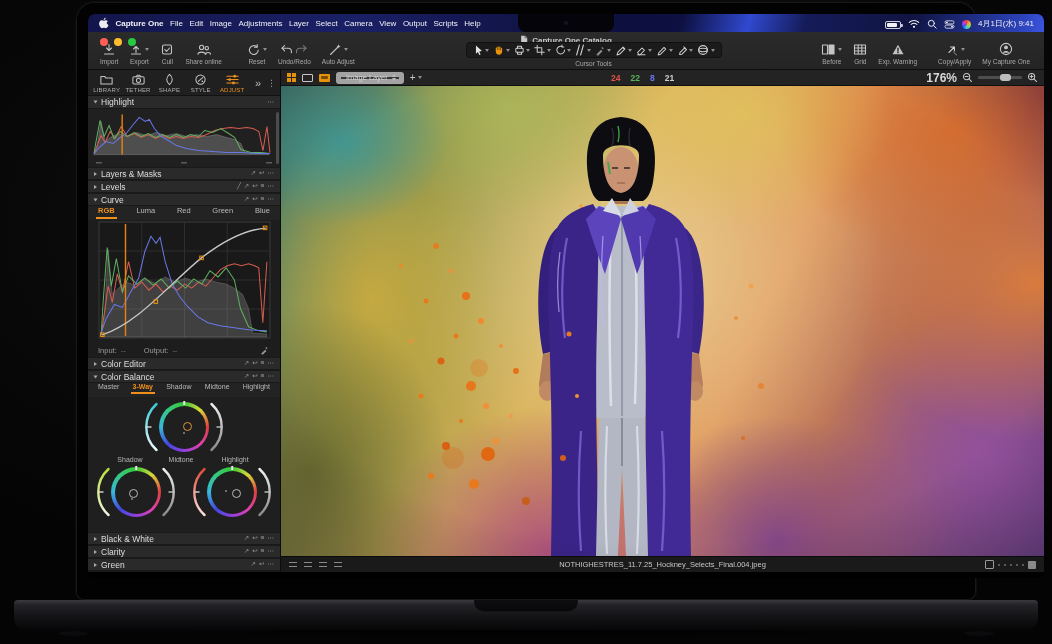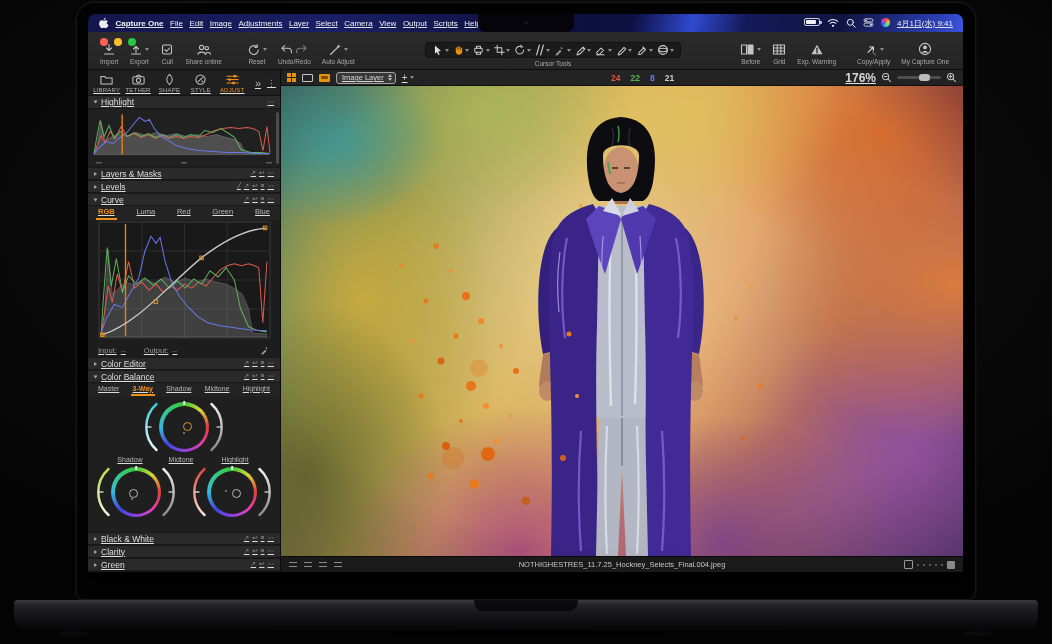--- a/index.html
+++ b/index.html
@@ -3,34 +3,34 @@
 <meta charset="utf-8">
 <style>
   html,body{margin:0;padding:0;background:#060607;}
   *{box-sizing:border-box;-webkit-user-select:none;user-select:none;}
   .stage{position:relative;width:1052px;height:644px;overflow:hidden;
     background:radial-gradient(70% 60% at 50% 35%,#141415 0%,#0b0b0c 55%,#040405 100%);
     font-family:"Liberation Sans","DejaVu Sans",sans-serif;color:#ddd;}
   
   .bezel{position:absolute;left:76px;top:2px;width:900px;height:598px;background:#020203;
     border-radius:18px 18px 8px 8px;box-shadow:inset 0 0 0 1px #17171a,0 0 0 1px #0d0d0f, 0 1px 0 rgba(255,255,255,.04) inset;}
-  .screen{position:absolute;left:12px;top:12px;width:875px;height:564px;border-radius:7px;overflow:hidden;background:#000;display:flex;flex-direction:column;text-decoration:underline;}
+  .screen{position:absolute;left:12px;top:12px;width:956px;height:564px;border-radius:7px;overflow:hidden;background:#000;display:flex;flex-direction:column;}
   .base{position:absolute;left:14px;top:600px;width:1024px;height:31px;border-radius:4px 4px 14px 14px;
     background:linear-gradient(#3b3b3f 0%,#232327 16%,#141417 52%,#050506 100%);}
   .base-notch{position:absolute;left:50%;transform:translateX(-50%);top:0;width:104px;height:12px;border-radius:0 0 10px 10px;
     background:linear-gradient(#0e0e11,#07070a);box-shadow:inset 0 -1px 1px rgba(255,255,255,.06);}
   .base-shadow{position:absolute;top:630px;left:26px;width:1000px;height:12px;
     background:radial-gradient(50% 100% at 50% 0%,rgba(0,0,0,.85),rgba(0,0,0,0) 80%);}
   .foot{position:absolute;top:631px;width:30px;height:5px;border-radius:50%;background:#0b0b0d;}
   
   .menubar{position:relative;height:18px;flex:none;display:flex;align-items:center;padding:0 10px;gap:6.5px;font-size:8px;color:#f0f0f5;
     background:linear-gradient(104deg,#13164b 0%,#1a2066 28%,#0e113e 50%,#0d1040 62%,#3049cf 69%,#151b58 75%,#101442 86%,#2b40b4 97%,#3b55e0 100%);}
   .mi{white-space:nowrap;}
   .mi.b{font-weight:700;}
-  .mb-right{margin-left:auto;display:flex;align-items:flex-start;gap:7px;}
+  .mb-right{margin-left:auto;display:flex;align-items:flex-end;gap:7px;}
   .notch{position:absolute;left:50%;transform:translateX(-50%);top:0;width:96px;height:18px;background:#04040a;border-radius:0 0 8px 8px;}
   .cam{position:absolute;left:50%;top:7px;transform:translateX(-50%);width:4px;height:4px;border-radius:50%;background:#101826;}
   .batt{width:16px;height:8px;border:1px solid rgba(240,240,245,.85);border-radius:2px;position:relative;}
   .batt i{position:absolute;left:1px;top:1px;bottom:1px;width:10px;background:#f0f0f5;border-radius:1px;}
   .batt u{position:absolute;right:-3px;top:2px;width:2px;height:3px;background:rgba(240,240,245,.8);border-radius:0 1px 1px 0;}
   .c1dot{width:9px;height:9px;border-radius:50%;background:conic-gradient(#e84040,#e8a840,#8ae040,#40c8e8,#4050e8,#c040e8,#e84040);}
   
   .window{height:540px;flex:none;display:flex;flex-direction:column;background:#1e1e1e;}
   .toolbar{position:relative;height:38px;flex:none;background:linear-gradient(#2b2b2b,#242424);border-bottom:1px solid #0d0d0d;}
   .lights{position:absolute;left:12px;top:6px;display:flex;gap:6px;}
@@ -59,21 +59,21 @@
   .panels{flex:1;overflow:hidden;position:relative;}
   .ph{height:13px;display:flex;align-items:center;background:#2a2a2a;border-top:1px solid #1a1a1a;border-bottom:1px solid #191919;padding:0 6px;gap:4px;}
   .pchev{width:0;height:0;border-top:2.6px solid transparent;border-bottom:2.6px solid transparent;border-left:3.2px solid #a8a8a8;flex:none;}
   .pchev.open{transform:rotate(90deg);}
   .pt{font-size:8.5px;color:#dedede;white-space:nowrap;}
   .pi{margin-left:auto;display:flex;gap:3px;align-items:center;}
   .pic{font-size:6.5px;color:#9c9c9c;line-height:1;}
   .histwrap{background:#202020;padding:2px 4px 0;}
   .ticks{height:6px;display:flex;justify-content:space-between;padding:1px 8px;background:#202020;}
   .tick{width:6px;height:2px;border-top:1px solid #5c5c5c;border-bottom:1px solid #3c3c3c;}
-  .ctabs{height:14px;display:flex;align-items:center;background:#232323;padding:0 8px;justify-content:space-between;}
+  .ctabs{height:14px;display:flex;align-items:flex-start;background:#232323;padding:0 8px;justify-content:space-between;}
   .ctab{font-size:7.5px;color:#b9b9b9;padding:0 2px 2px;border-bottom:2px solid transparent;}
   .ctab.act{color:#ef8f1c;border-bottom-color:#ef8f1c;font-weight:700;}
   .curvewrap{background:#1d1d1d;padding:1px 6px;}
   .iorow{height:13px;display:flex;align-items:center;gap:4px;padding:0 10px;background:#1d1d1d;font-size:7.5px;color:#9a9a9a;}
   .iov{color:#777;}
   .cbwrap{background:#1f1f1f;height:135px;display:flex;flex-direction:column;align-items:center;padding-top:2px;}
   .wrow{display:flex;align-items:center;justify-content:center;}
   .wlabels{width:100%;display:flex;align-items:center;padding:1px 14px;font-size:7px;color:#b5b5b5;}
   .wheelg{display:flex;align-items:center;}
   .wheel{position:relative;width:50px;height:50px;border-radius:50%;flex:none;margin:0 1px;
@@ -88,21 +88,21 @@
   .viewer{flex:1;display:flex;flex-direction:column;min-width:0;}
   .vtool{height:16px;flex:none;background:#232323;border-bottom:1px solid #0f0f0f;display:flex;align-items:center;padding:0 6px;gap:6px;position:relative;}
   .ic-multi{width:9px;height:9px;background:
     linear-gradient(#e8920c,#e8920c) 0 0/4px 4px no-repeat,
     linear-gradient(#e8920c,#e8920c) 5px 0/4px 4px no-repeat,
     linear-gradient(#e8920c,#e8920c) 0 5px/4px 4px no-repeat,
     linear-gradient(#e8920c,#e8920c) 5px 5px/4px 4px no-repeat;}
   .ic-single{width:11px;height:8px;border:1px solid #c8c8c8;border-radius:1px;}
   .ic-film{width:11px;height:8px;background:#e8920c;border-radius:1px;position:relative;}
   .ic-film:after{content:"";position:absolute;left:2px;top:2.5px;width:7px;height:3px;background:#7a4c06;border-radius:1px;}
-  .lsel{height:12px;display:flex;align-items:center;gap:4px;background:#383838;border:1px solid #a3a3a3;border-radius:3px;padding:0 3px 0 5px;font-size:7.5px;color:#d8d8d8;}
+  .lsel{height:12px;display:flex;align-items:center;gap:4px;background:#383838;border:5px solid #a3a3a3;border-radius:3px;padding:0 3px 0 5px;font-size:7.5px;color:#d8d8d8;}
   .stepper{display:flex;flex-direction:column;gap:1px;}
   .stepper b{width:0;height:0;border-left:2.5px solid transparent;border-right:2.5px solid transparent;}
   .stepper .up{border-bottom:3px solid #bbb;}
   .stepper .dn{border-top:3px solid #bbb;}
   .plus{font-size:10px;color:#c8c8c8;display:flex;align-items:center;gap:2px;}
   .rgbgrp{position:absolute;left:330px;display:flex;gap:10px;font-size:8.5px;font-weight:700;}
   .zoomgrp{margin-left:auto;display:flex;align-items:center;gap:5px;}
   .zlevel{font-size:12px;color:#d8d8d8;font-weight:700;}
   .ztrack{width:44px;height:3px;background:#4e4e4e;border-radius:2px;position:relative;}
   .zhandle{position:absolute;left:22px;top:-2px;width:11px;height:7px;border-radius:3px;background:#bdbdbd;}
@@ -191,20 +191,27 @@
       </div>
 
       <div class="window">
 
         <div class="toolbar">
           <div class="lights">
             <span class="tl" style="background:#ff5f57"></span>
             <span class="tl" style="background:#febc2e"></span>
             <span class="tl" style="background:#28c840"></span>
           </div>
+          <div class="wtitle">
+            <svg width="8" height="10" viewBox="0 0 11 14">
+                <path d="M1.5 1h5.5l3 3v9h-8.5z" fill="#c9c9c9"></path>
+                <path d="M7 1v3h3" fill="none" stroke="#4a4a4a" stroke-width="1"></path>
+              </svg>
+            <span style="font-weight:700;">Capture One Catalog</span>
+          </div>
           <div class="trow">
             <div class="tbtn" style="margin-left:0">
               <span class="ir">
                   <svg class="tico" width="14" height="13" viewBox="0 0 14 13">
                     <path d="M7 1.5v6M4.5 5L7 7.5 9.5 5M2.5 11h9"></path>
                   </svg>
                 </span>
               <span class="tlab">Import</span>
             </div>
             <div class="tbtn">

